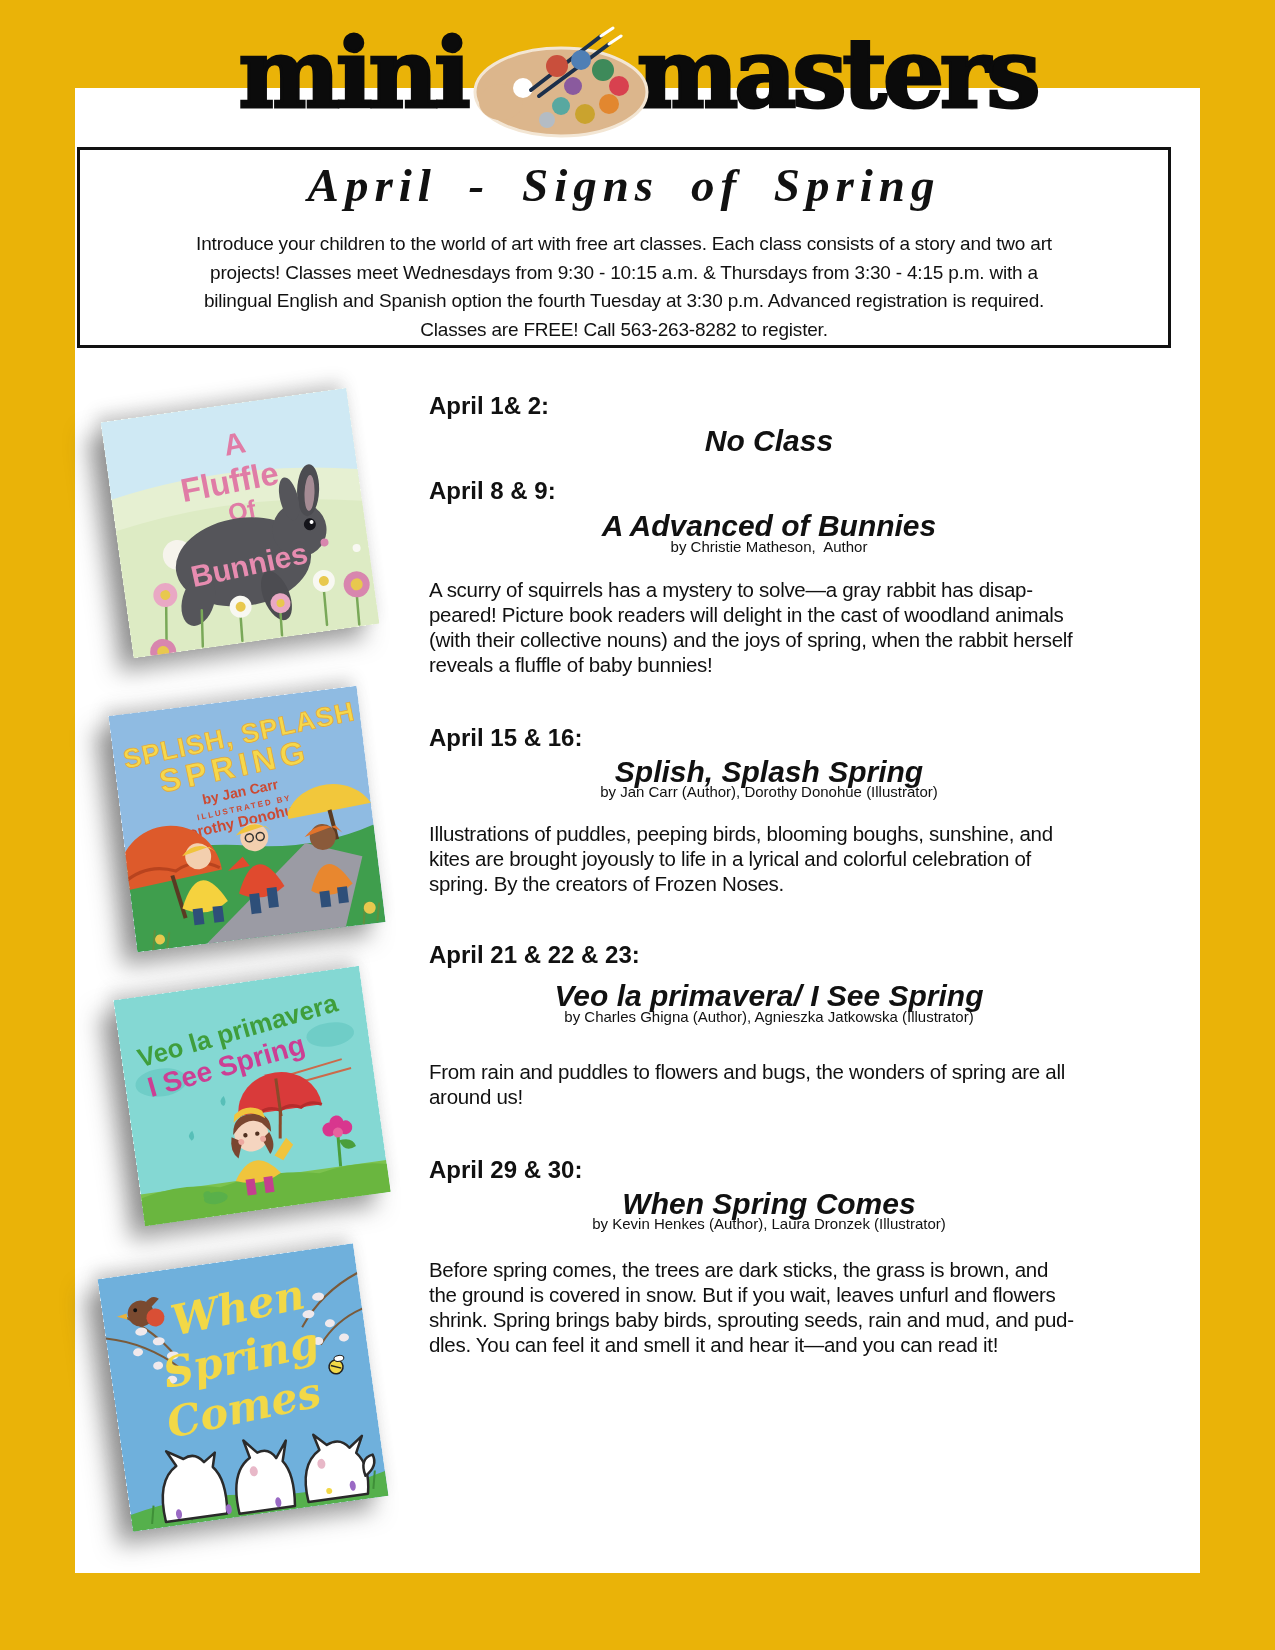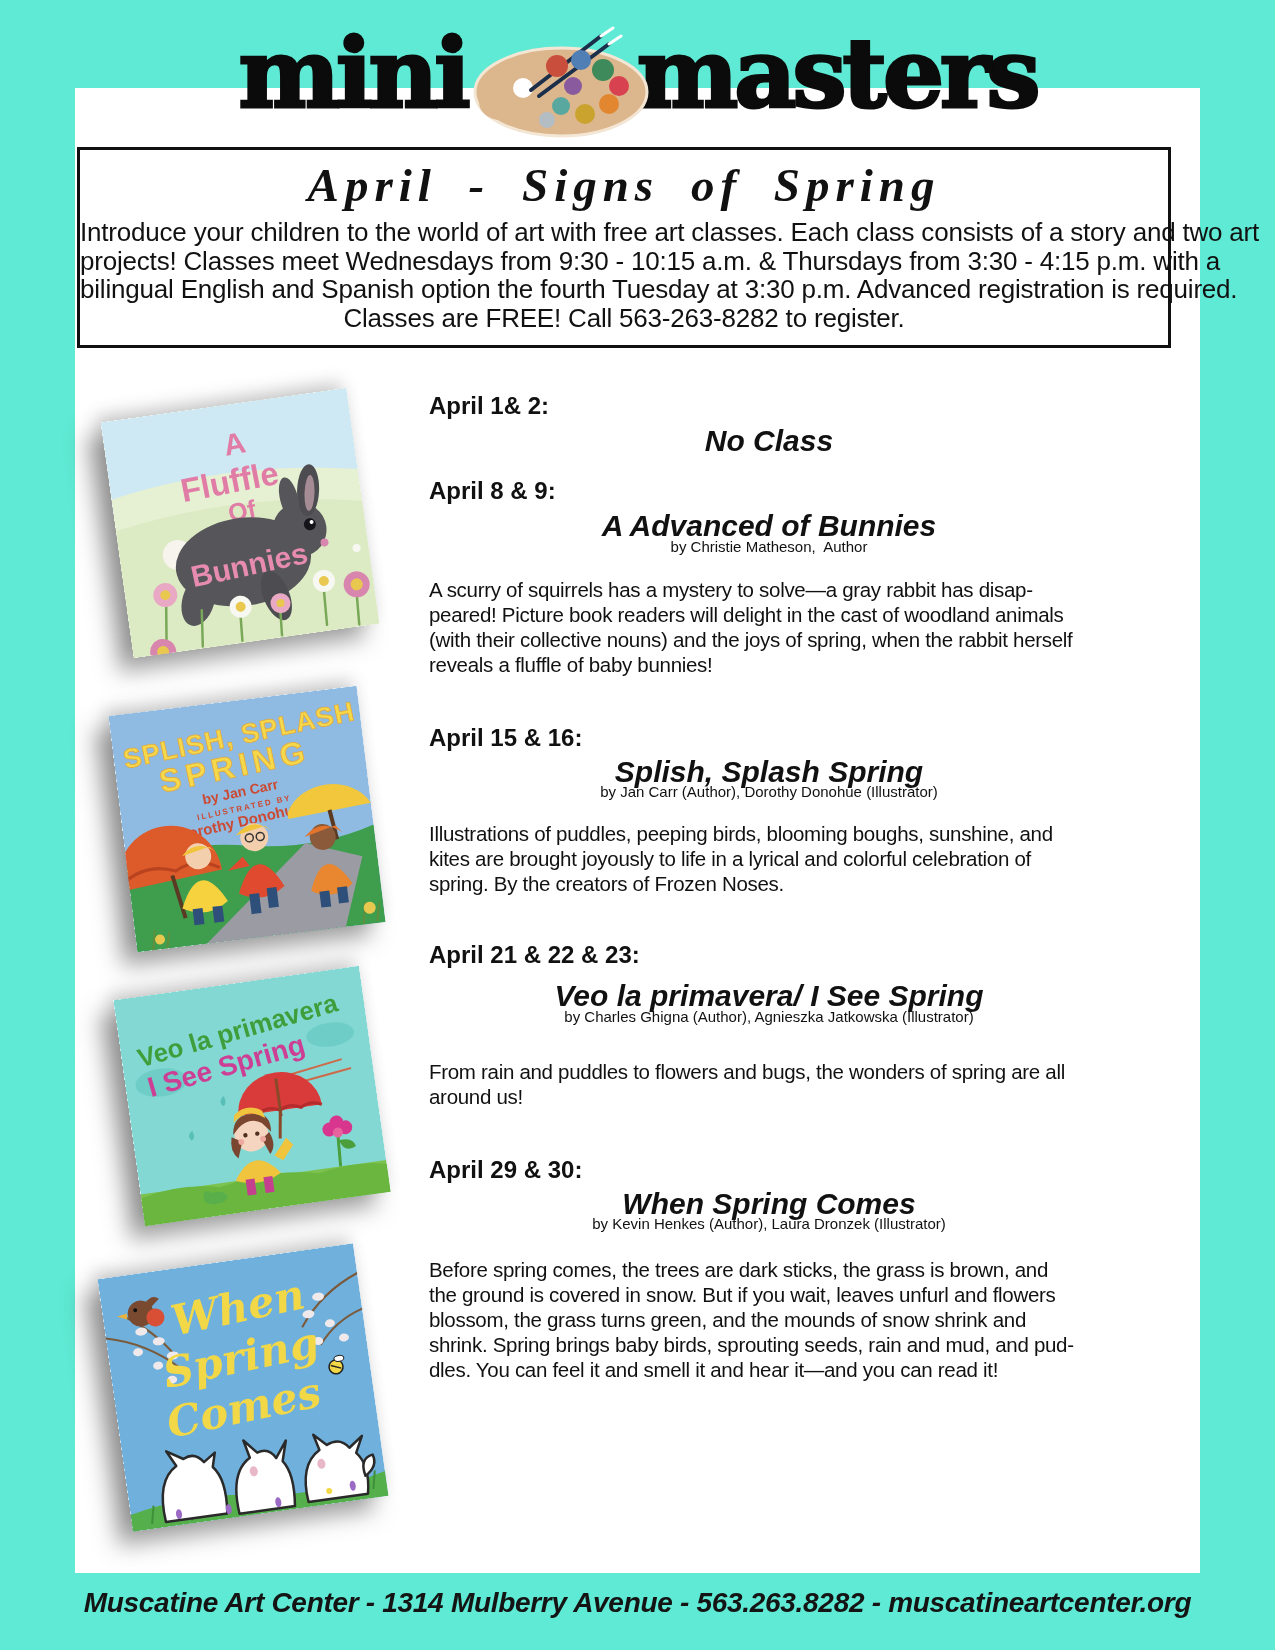--- a/index.html
+++ b/index.html
@@ -1,28 +1,28 @@
 <!DOCTYPE html>
 <html><head>
 <meta charset="utf-8">
 <style>
   html,body{margin:0;padding:0;}
   body{background:#d7a3c5;font-family:"Liberation Sans",sans-serif;}
-  .page{position:relative;width:1275px;height:1650px;background:#5eead4;overflow:hidden;}
+  .page{position:relative;width:1275px;height:1650px;background:#eab308;overflow:hidden;}
   .white-panel{position:absolute;left:75px;top:88px;width:1125px;height:1485px;background:#ffffff;}
 
   
   .logo-row{position:absolute;left:0;top:18px;width:1275px;display:flex;align-items:center;justify-content:center;}
   .logo-word{font-family:"DejaVu Serif",serif;font-weight:bold;font-size:96px;line-height:1;color:#0b0b0b;letter-spacing:-4px;-webkit-text-stroke:3px #0b0b0b;}
   .logo-palette{width:190px;height:112px;margin:0 -14px 0 -6px;position:relative;top:8px;}
 
   
   .header-box{position:absolute;left:77px;top:147px;width:1094px;height:201px;background:#fff;border:3px solid #111;box-sizing:border-box;text-align:center;}
   .header-title{margin-top:8px;font-family:"Liberation Serif",serif;font-style:italic;font-weight:bold;font-size:47px;letter-spacing:6px;word-spacing:14px;color:#111;}
-  .intro{margin-top:6px;font-size:26px;letter-spacing:-0.2px;color:#111;}
+  .intro{margin-top:18px;font-size:19px;letter-spacing:-0.2px;color:#111;}
   .intro .line{white-space:nowrap;line-height:28.5px;}
   .intro b{font-weight:normal;}
 
   
   .date-head{position:absolute;left:429px;font-size:24px;font-weight:bold;color:#111;white-space:nowrap;}
   .book-title{position:absolute;left:429px;width:680px;text-align:center;font-size:30px;font-weight:bold;font-style:italic;color:#111;white-space:nowrap;}
   .byline{position:absolute;left:429px;width:680px;text-align:center;font-size:15px;color:#111;white-space:nowrap;}
   .para{position:absolute;left:429px;width:712px;font-size:20.5px;letter-spacing:-0.3px;color:#111;}
   .para .line{white-space:nowrap;line-height:25px;}
 
@@ -107,21 +107,20 @@
     <div class="line">From rain and puddles to flowers and bugs, the wonders of spring are all</div>
     <div class="line">around us!</div>
   </div>
 
   <div class="date-head" style="top:1156px">April 29 &amp; 30:</div>
   <div class="book-title" style="top:1187px">When Spring Comes</div>
   <div class="byline" style="top:1215px">by Kevin Henkes (Author), Laura Dronzek (Illustrator)</div>
   <div class="para" style="top:1257px">
     <div class="line">Before spring comes, the trees are dark sticks, the grass is brown, and</div>
     <div class="line">the ground is covered in snow. But if you wait, leaves unfurl and flowers</div>
-    <div class="line">blossom, the grass turns green, and the mounds of snow shrink and</div>
     <div class="line">shrink. Spring brings baby birds, sprouting seeds, rain and mud, and pud-</div>
     <div class="line">dles. You can feel it and smell it and hear it—and you can read it!</div>
   </div>
 
   <div class="cover" style="left:116px;top:404px;width:248px;height:238px;transform:rotate(-8deg);">
     <svg viewBox="0 0 248 238" width="248" height="238">
       <rect width="248" height="238" fill="#e9f3da"></rect>
       <rect width="248" height="92" fill="#cfe9f4"></rect>
       <path d="M0,78 Q124,56 248,82 L248,238 L0,238 Z" fill="#e6f0d2"></path>
       <path d="M0,110 Q124,88 248,114 L248,238 L0,238 Z" fill="#ddebc4"></path>
@@ -341,14 +340,13 @@
       <g fill="#9a6ac4">
         <ellipse cx="48" cy="244" rx="3" ry="5"></ellipse>
           <ellipse cx="98" cy="246" rx="3" ry="5"></ellipse>
         <ellipse cx="148" cy="246" rx="3" ry="5"></ellipse>
           <ellipse cx="224" cy="240" rx="3" ry="5"></ellipse>
       </g>
       <circle cx="200" cy="242" r="3" fill="#f2d847"></circle>
     </svg>
   </div>
 
-  <div class="footer-text">Muscatine Art Center - 1314 Mulberry Avenue - 563.263.8282 - muscatineartcenter.org</div>
 </div>
 
 </body></html>

